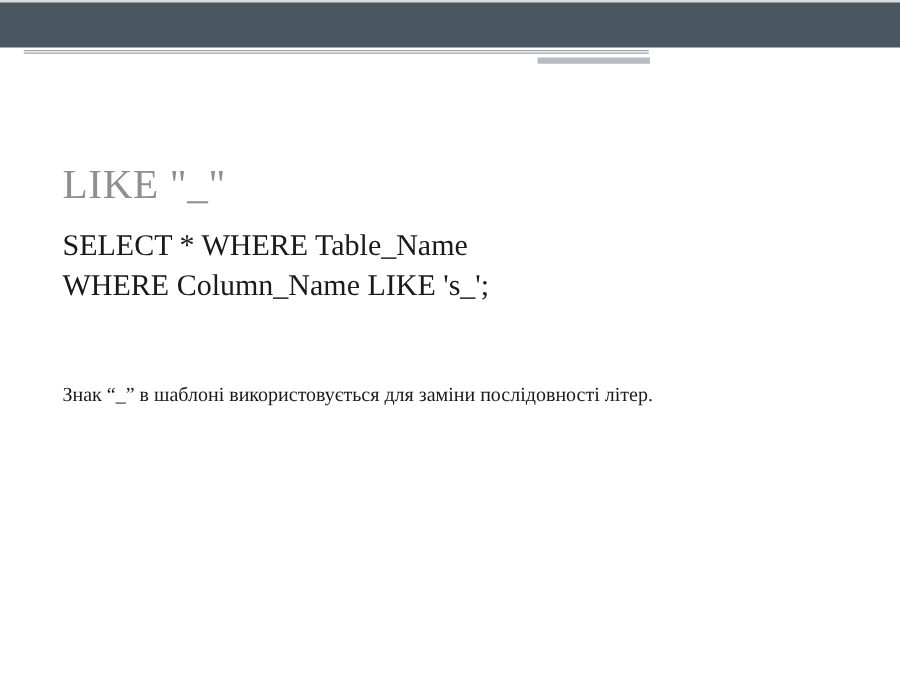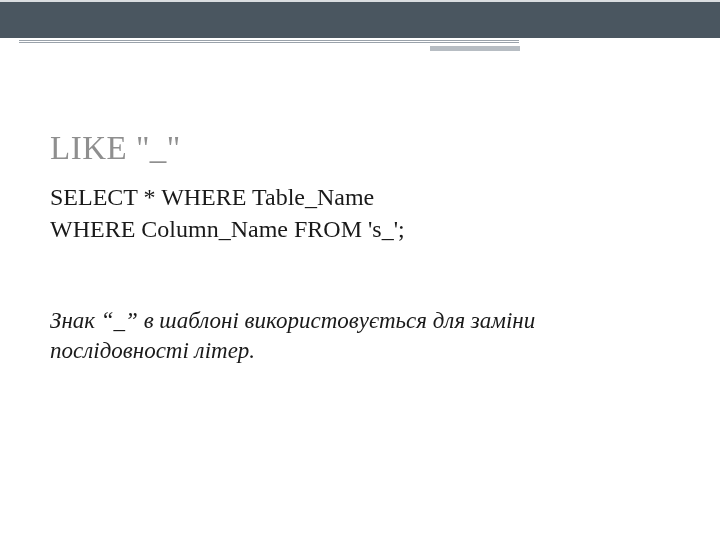--- a/index.html
+++ b/index.html
@@ -65,40 +65,39 @@
   }
   .code {
     font-family: Georgia, 'Times New Roman', serif;
     font-size: 24px;
     color: #1a1a1a;
     line-height: 1.35;
     margin-bottom: 60px;
   }
   .desc {
     font-family: Georgia, 'Times New Roman', serif;
-    font-size: 23px;
+    font-size: 16px;
     color: #1a1a1a;
     line-height: 1.32;
     max-width: 590px;
-    font-style: italic;
   }
 </style>
 </head>
 <body>
 
 <div class="slide">
   <div class="topbar"></div>
   <div class="rule-wrap">
     <div class="rule-long"></div>
     <div class="rule-stub"></div>
   </div>
 
   <div class="content">
     <h1 class="title">LIKE "_"</h1>
 
     <div class="code">
       <div>SELECT * WHERE Table_Name</div>
-      <div>WHERE Column_Name  FROM 's_';</div>
+      <div>WHERE Column_Name  LIKE 's_';</div>
     </div>
 
     <div class="desc">Знак  “_” в шаблоні використовується для заміни послідовності літер.</div>
   </div>
 </div>
 
 </body></html>

